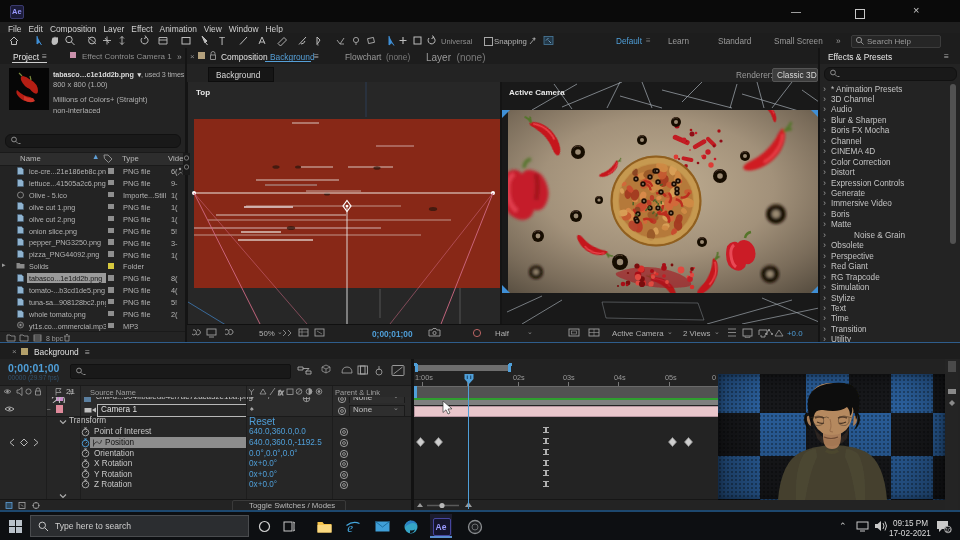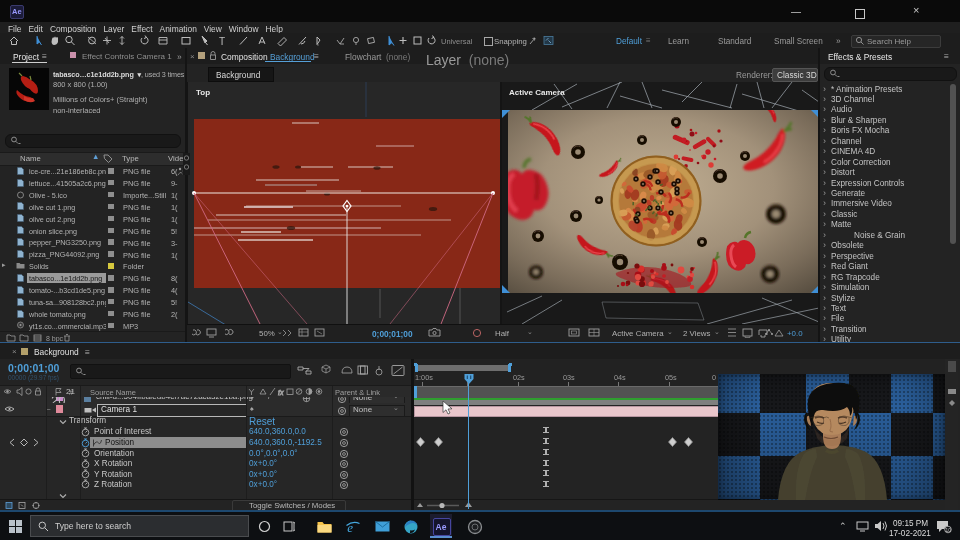--- a/index.html
+++ b/index.html
@@ -243,21 +243,21 @@
  <div class="ab" style="left:0;top:0;width:633px;height:16px;background:#1d1d1d;"></div>
  <div class="tx" style="left:3px;top:3.5px;font-size:8px;color:#8a8a8a;">×</div>
  <div class="ab" style="left:11px;top:4px;width:7px;height:7px;background:#b3a07c;"></div>
  <svg class="ab" style="left:22px;top:3px;" width="8" height="10" viewBox="0 0 8 10">
         <path d="M2 4 v-1.5 a2 2 0 0 1 4 0 V4 M1.5 4 h5 v4.5 h-5 z" fill="none" stroke="#9a9a9a" stroke-width="0.9"></path>
       </svg>
  <div class="tx" style="left:34px;top:3.5px;font-size:8.4px;color:#e0e0e0;">Composition <span style="color:#559fd7;">Background</span></div>
  <div class="ab" style="left:78px;top:13px;width:46px;height:1px;background:#559fd7;"></div>
  <div class="tx" style="left:127px;top:3px;font-size:8.5px;color:#b0b0b0;">≡</div>
  <div class="tx" style="left:158px;top:3.5px;font-size:8.4px;color:#9a9a9a;">Flowchart&nbsp; <span style="color:#7a7a7a;">(none)</span></div>
- <div class="tx" style="left:239px;top:3.5px;font-size:14px;color:#9a9a9a;">Layer&nbsp; <span style="color:#7a7a7a;">(none)</span></div>
+ <div class="tx" style="left:239px;top:3.5px;font-size:10px;color:#9a9a9a;">Layer&nbsp; <span style="color:#7a7a7a;">(none)</span></div>
 
  <div class="ab" style="left:21px;top:19px;width:64px;height:13px;background:#161616;border:1px solid #0d0d0d;"></div>
  <div class="tx" style="left:29px;top:21.5px;font-size:8.3px;color:#d8d8d8;">Background</div>
  <div class="tx" style="left:549px;top:21.5px;font-size:8.3px;color:#9a9a9a;">Renderer:</div>
  <div class="ab" style="left:585px;top:19.5px;width:44px;height:12px;background:#3d3d3d;border:1px solid #555;border-radius:2px;"></div>
  <div class="tx" style="left:590px;top:21.5px;font-size:8.3px;color:#d8d8d8;">Classic 3D</div>
 
  <div class="ab" style="left:0;top:34px;width:633px;height:242px;background:#141414;"></div>
 
  <div class="ab" style="left:1px;top:34px;width:312px;height:242px;background:#272727;overflow:hidden;">
@@ -751,41 +751,41 @@
       <div class="tx" style="left:11px;top:109.6px;font-size:8.2px;color:#c4c4c4;">Color Correction</div>
       <div class="tx" style="left:3px;top:119.1px;font-size:9px;color:#9a9a9a;">›</div>
       <div class="tx" style="left:11px;top:120.1px;font-size:8.2px;color:#c4c4c4;">Distort</div>
       <div class="tx" style="left:3px;top:129.6px;font-size:9px;color:#9a9a9a;">›</div>
       <div class="tx" style="left:11px;top:130.6px;font-size:8.2px;color:#c4c4c4;">Expression Controls</div>
       <div class="tx" style="left:3px;top:140.0px;font-size:9px;color:#9a9a9a;">›</div>
       <div class="tx" style="left:11px;top:141.0px;font-size:8.2px;color:#c4c4c4;">Generate</div>
       <div class="tx" style="left:3px;top:150.4px;font-size:9px;color:#9a9a9a;">›</div>
       <div class="tx" style="left:11px;top:151.4px;font-size:8.2px;color:#c4c4c4;">Immersive Video</div>
       <div class="tx" style="left:3px;top:160.9px;font-size:9px;color:#9a9a9a;">›</div>
-      <div class="tx" style="left:11px;top:161.9px;font-size:8.2px;color:#c4c4c4;">Classic</div>
+      <div class="tx" style="left:11px;top:161.9px;font-size:8.2px;color:#c4c4c4;">Boris</div>
       <div class="tx" style="left:3px;top:171.3px;font-size:9px;color:#9a9a9a;">›</div>
       <div class="tx" style="left:11px;top:172.3px;font-size:8.2px;color:#c4c4c4;">Matte</div>
       <div class="tx" style="left:3px;top:181.8px;font-size:9px;color:#9a9a9a;">›</div>
       <div class="tx" style="left:11px;top:182.8px;font-size:8.2px;color:#c4c4c4;padding-left:23px;">Noise &amp; Grain</div>
       <div class="tx" style="left:3px;top:192.2px;font-size:9px;color:#9a9a9a;">›</div>
       <div class="tx" style="left:11px;top:193.2px;font-size:8.2px;color:#c4c4c4;">Obsolete</div>
       <div class="tx" style="left:3px;top:202.7px;font-size:9px;color:#9a9a9a;">›</div>
       <div class="tx" style="left:11px;top:203.7px;font-size:8.2px;color:#c4c4c4;">Perspective</div>
       <div class="tx" style="left:3px;top:213.1px;font-size:9px;color:#9a9a9a;">›</div>
       <div class="tx" style="left:11px;top:214.1px;font-size:8.2px;color:#c4c4c4;">Red Giant</div>
       <div class="tx" style="left:3px;top:223.6px;font-size:9px;color:#9a9a9a;">›</div>
       <div class="tx" style="left:11px;top:224.6px;font-size:8.2px;color:#c4c4c4;">RG Trapcode</div>
       <div class="tx" style="left:3px;top:234.0px;font-size:9px;color:#9a9a9a;">›</div>
       <div class="tx" style="left:11px;top:235.0px;font-size:8.2px;color:#c4c4c4;">Simulation</div>
       <div class="tx" style="left:3px;top:244.5px;font-size:9px;color:#9a9a9a;">›</div>
       <div class="tx" style="left:11px;top:245.5px;font-size:8.2px;color:#c4c4c4;">Stylize</div>
       <div class="tx" style="left:3px;top:254.9px;font-size:9px;color:#9a9a9a;">›</div>
       <div class="tx" style="left:11px;top:255.9px;font-size:8.2px;color:#c4c4c4;">Text</div>
       <div class="tx" style="left:3px;top:265.4px;font-size:9px;color:#9a9a9a;">›</div>
-      <div class="tx" style="left:11px;top:266.4px;font-size:8.2px;color:#c4c4c4;">File</div>
+      <div class="tx" style="left:11px;top:266.4px;font-size:8.2px;color:#c4c4c4;">Time</div>
       <div class="tx" style="left:3px;top:275.9px;font-size:9px;color:#9a9a9a;">›</div>
       <div class="tx" style="left:11px;top:276.9px;font-size:8.2px;color:#c4c4c4;">Transition</div>
       <div class="tx" style="left:3px;top:286.3px;font-size:9px;color:#9a9a9a;">›</div>
       <div class="tx" style="left:11px;top:287.3px;font-size:8.2px;color:#c4c4c4;">Utility</div>
       <div class="ab" style="left:130px;top:36px;width:6px;height:160px;background:#525252;border-radius:3px;"></div>
     </div>
     <div class="ab" style="left:818px;top:48px;width:2px;height:294px;background:#141414;"></div>
 <div class="ab" style="left:0;top:342px;width:960px;height:169px;background:#232323;border-top:1.5px solid #2e5d8c;border-bottom:1.5px solid #2e5d8c;box-sizing:border-box;">
       <div class="ab" style="left:0;top:0;width:960px;height:16px;background:#1d1d1d;"></div>
       <div class="tx" style="left:12px;top:4px;font-size:8px;color:#8a8a8a;">×</div>

